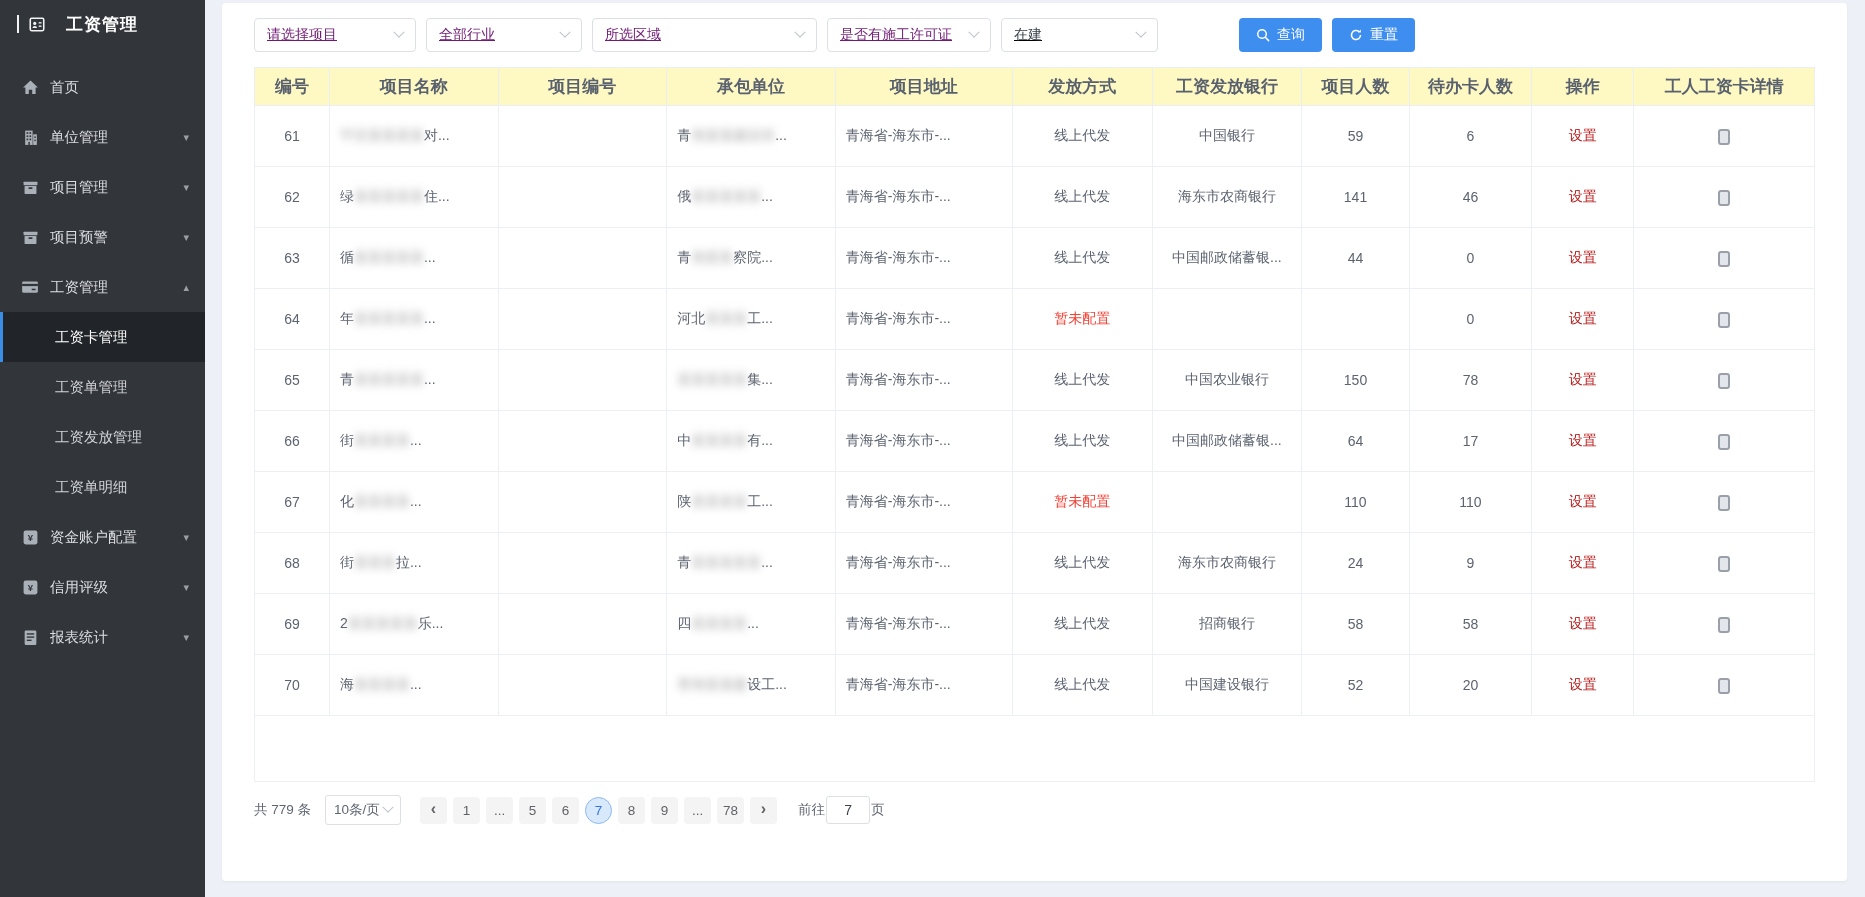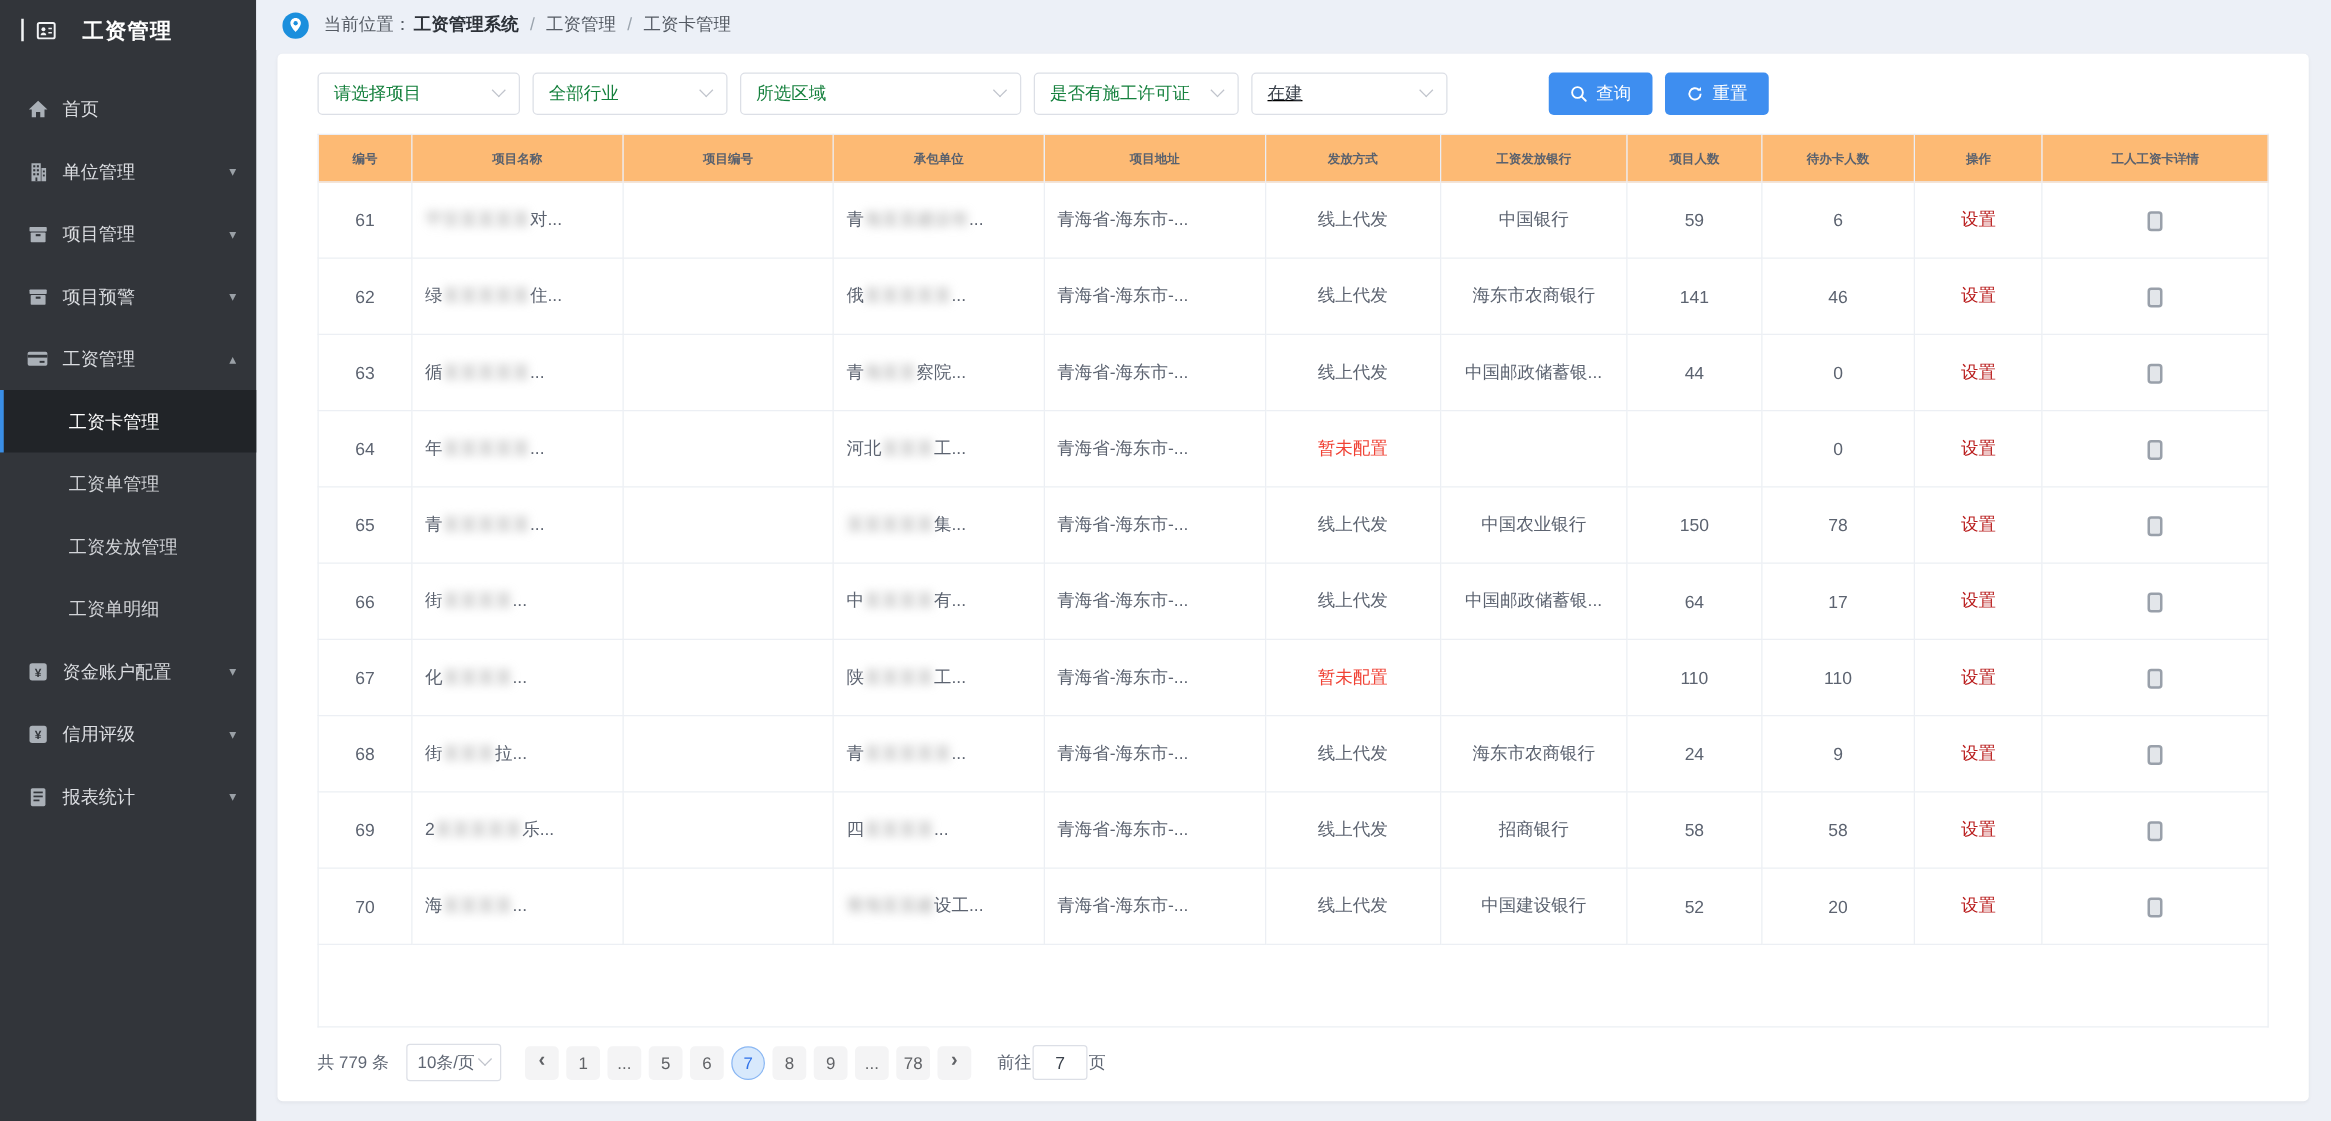--- a/index.html
+++ b/index.html
@@ -26,29 +26,29 @@
   .breadcrumb { height:40px; background:#ecf0f7; display:flex; align-items:center; padding-left:20px; font-size:14px; color:#545a63; flex:0 0 40px; }
   .pin { margin-right:11px; display:flex; }
   .bc-label { margin-right:2px; }
   .bc-root { font-weight:bold; color:#2c3138; }
   .bc-sep { color:#9aa3ad; margin:0 9px; }
   .bc-item { color:#545a63; }
   .card { background:#ffffff; margin:3px 18px 16px 17px; border-radius:4px; flex:1; padding:15px 32px 12px; box-shadow:0 1px 3px rgba(0,0,0,.05); display:flex; flex-direction:column; }
   
   .filters { display:flex; align-items:center; margin-bottom:15px; }
   .sel { height:34px; border:1px solid #dcdfe6; border-radius:4px; background:#fff; display:flex; align-items:center; justify-content:space-between; padding:0 12px; font-size:14px; margin-right:10px; cursor:pointer; }
-  .sel .ph { color:#15803d; }
+  .sel .ph { color:#701a75;text-decoration:underline; }
   .sel .val { color:#3a414b; }
   .chev { width:8px; height:8px; border-right:1.4px solid #c0c4cc; border-bottom:1.4px solid #c0c4cc; transform:rotate(45deg) translate(-2px,-2px); flex:0 0 8px; }
   .btn { height:34px; padding:0 17px; border:none; border-radius:4px; background:#3e8ef0; color:#fff; font-size:14px; display:flex; align-items:center; gap:7px; cursor:pointer; font-family:inherit; }
   .btn.search { margin-left:71px; }
   .btn.reset { margin-left:10px;align-items:center; }
   
   table { width:100%; border-collapse:collapse; table-layout:fixed; }
-  th { height:38px; background:#fdba74; color:#59616e; font-size:10px; font-weight:bold; border:1px solid #ebeef5; padding:0 6px; }
+  th { height:38px; background:#fef9c3; color:#59616e; font-size:17px; font-weight:bold; border:1px solid #ebeef5; padding:0 6px; }
   td { height:61px; background:#fff; color:#5c6370; font-size:14px; border:1px solid #eceff4; text-align:center; padding:0 8px; overflow:hidden; white-space:nowrap; }
   td.l { text-align:left; padding:0 10px; }
   .blur { filter:blur(4px); color:#a5a5a5; }
   .link { color:#b91c1c; cursor:pointer; }
   .red { color:#f04134; }
   .detail-icon { display:inline-block; width:12px; height:16px; border:2px solid #99a0aa; border-radius:3px; background:#e3e6ea; vertical-align:middle; cursor:pointer; }
   .tbl-spacer { height:66px; border:1px solid #eceff4; border-top:none; }
   
   .pager { margin-top:13px; display:flex; align-items:center; font-size:13.5px; color:#5f6673; }
   .pg-total { margin-right:14px; }
@@ -185,32 +185,20 @@
             </g>
           </svg>
         </span>
         <span class="menu-label">报表统计</span>
         <span class="menu-arrow">▾</span>
       </div>
     </nav>
 </aside>
 
 <div class="main">
-  <div class="breadcrumb">
-    <span class="pin">
-      <svg width="23" height="23" viewBox="0 0 24 24">
-          <circle cx="12" cy="12" r="11" fill="#1b8fdd"></circle>
-          <path d="M12 5.6c-2.5 0-4.4 1.9-4.4 4.3 0 3.2 4.4 7.5 4.4 7.5s4.4-4.3 4.4-7.5c0-2.4-1.9-4.3-4.4-4.3z" fill="#ffffff"></path>
-          <circle cx="12" cy="10" r="1.8" fill="#1b8fdd"></circle>
-        </svg>
-    </span>
-    <span class="bc-label">当前位置：</span>
-    <span class="bc-root">工资管理系统</span>
-    <span id="bc-path"><span class="bc-sep">/</span><span class="bc-item">工资管理</span><span class="bc-sep">/</span><span class="bc-item">工资卡管理</span></span>
-  </div>
 
   <div class="card">
     <div class="filters" id="filters">
 
       <div class="sel" style="width: 162px;">
           <span class="ph">请选择项目</span>
           <span class="chev"></span>
         </div>
         <div class="sel" style="width: 156px;">
           <span class="ph">全部行业</span>

